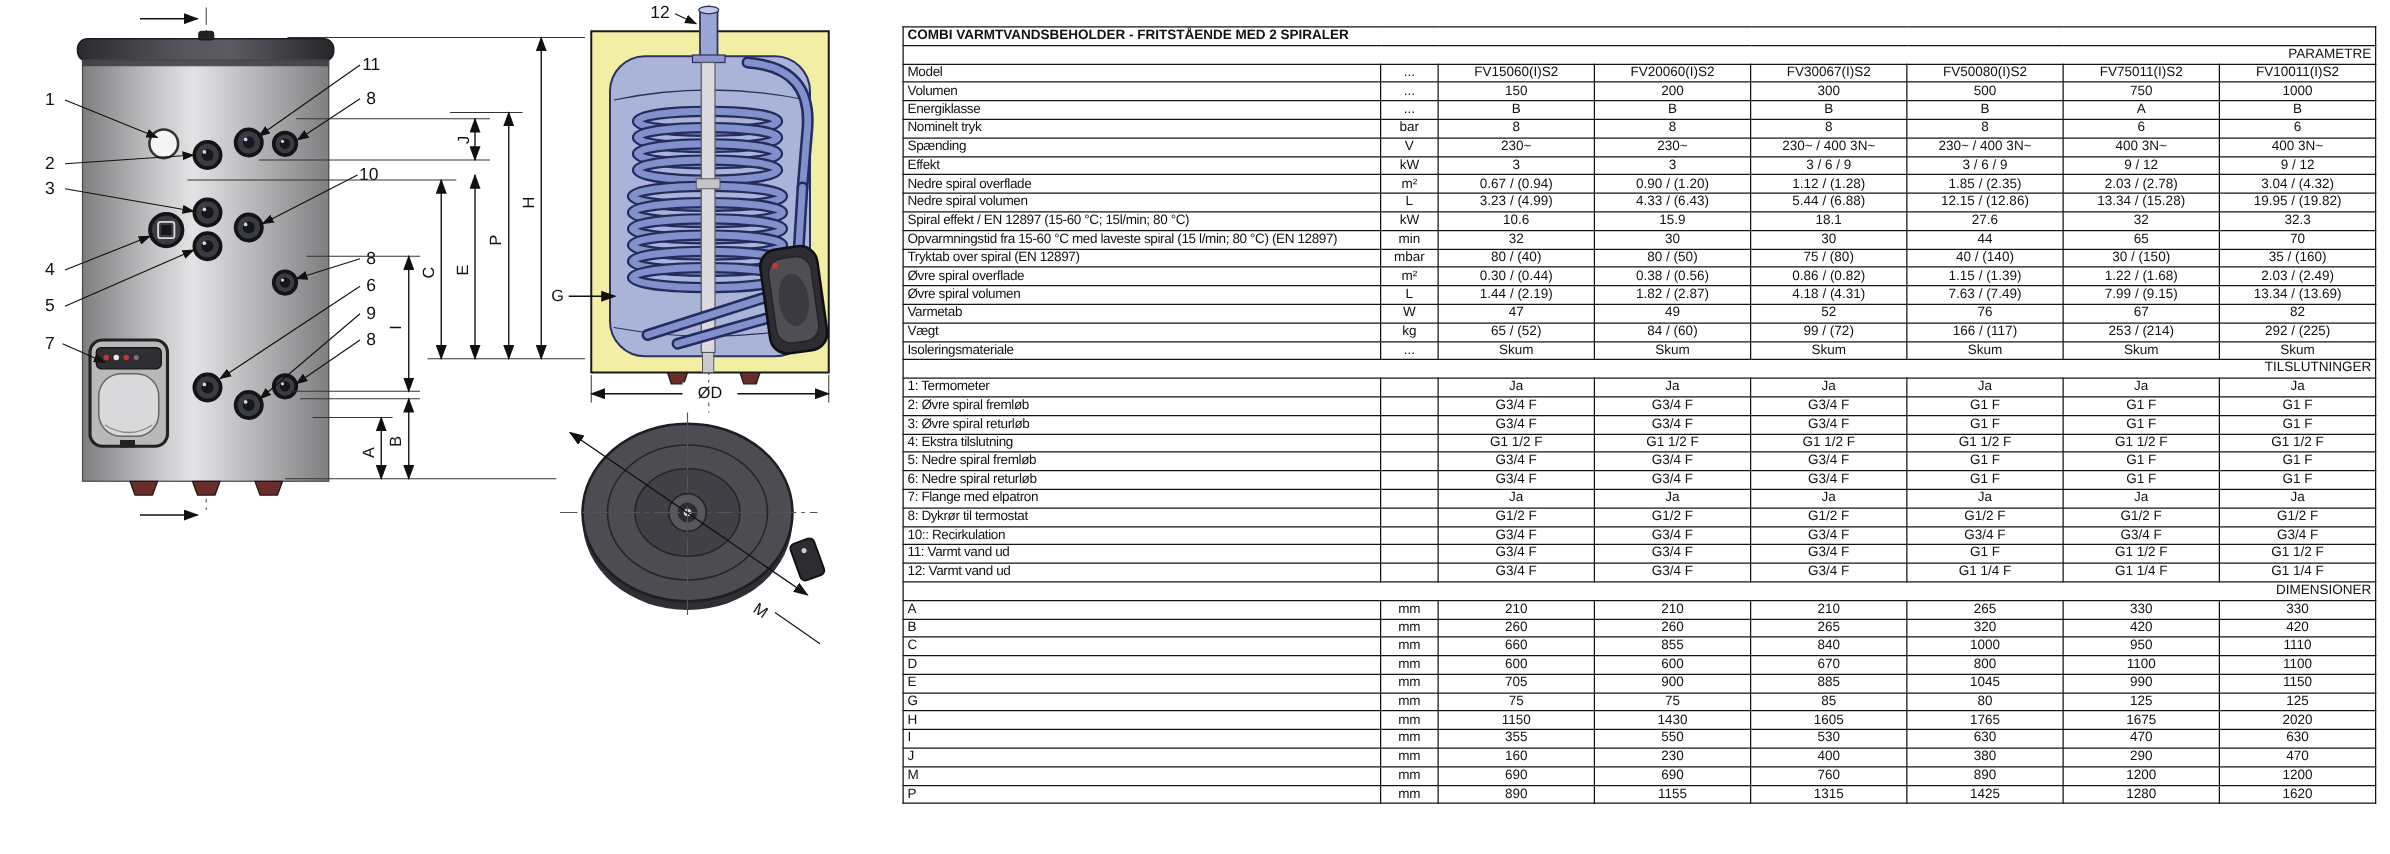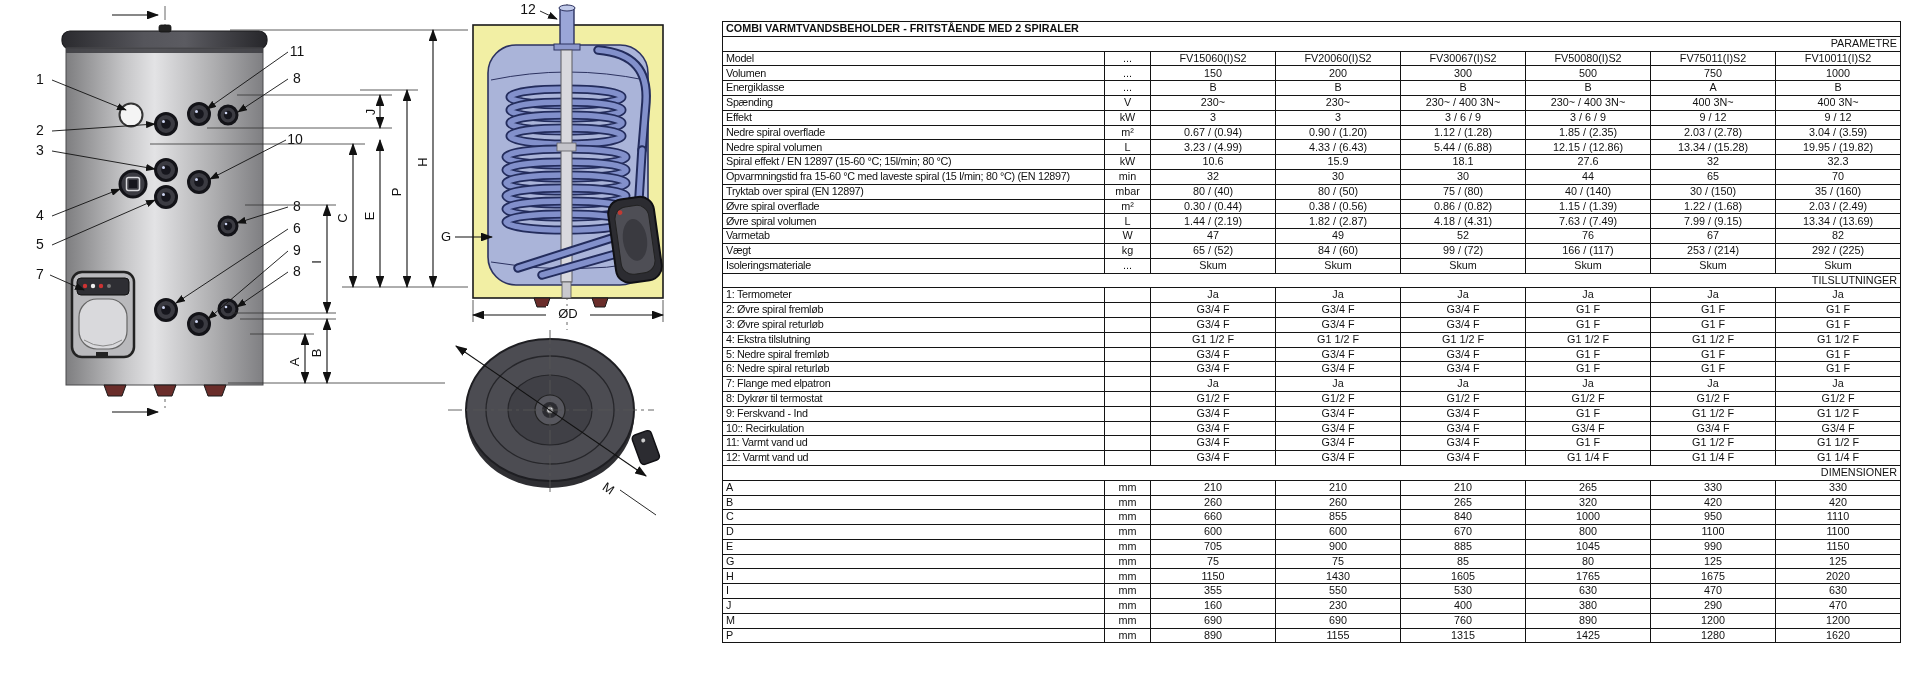--- a/index.html
+++ b/index.html
@@ -334,20 +334,30 @@
           <td class="t-label">Energiklasse</td>
           <td class="t-unit">...</td>
           <td class="t-val">B</td>
           <td class="t-val">B</td>
           <td class="t-val">B</td>
           <td class="t-val">B</td>
           <td class="t-val">A</td>
           <td class="t-val">B</td>
         </tr>
         <tr>
+          <td class="t-label">Nominelt tryk</td>
+          <td class="t-unit">bar</td>
+          <td class="t-val">8</td>
+          <td class="t-val">8</td>
+          <td class="t-val">8</td>
+          <td class="t-val">8</td>
+          <td class="t-val">6</td>
+          <td class="t-val">6</td>
+        </tr>
+        <tr>
           <td class="t-label">Spænding</td>
           <td class="t-unit">V</td>
           <td class="t-val">230~</td>
           <td class="t-val">230~</td>
           <td class="t-val">230~ / 400 3N~</td>
           <td class="t-val">230~ / 400 3N~</td>
           <td class="t-val">400 3N~</td>
           <td class="t-val">400 3N~</td>
         </tr>
         <tr>
@@ -361,21 +371,21 @@
           <td class="t-val">9 / 12</td>
         </tr>
         <tr>
           <td class="t-label">Nedre spiral overflade</td>
           <td class="t-unit">m²</td>
           <td class="t-val">0.67 / (0.94)</td>
           <td class="t-val">0.90 / (1.20)</td>
           <td class="t-val">1.12 / (1.28)</td>
           <td class="t-val">1.85 / (2.35)</td>
           <td class="t-val">2.03 / (2.78)</td>
-          <td class="t-val">3.04 / (3.59)</td>
+          <td class="t-val">3.04 / (4.32)</td>
         </tr>
         <tr>
           <td class="t-label">Nedre spiral volumen</td>
           <td class="t-unit">L</td>
           <td class="t-val">3.23 / (4.99)</td>
           <td class="t-val">4.33 / (6.43)</td>
           <td class="t-val">5.44 / (6.88)</td>
           <td class="t-val">12.15 / (12.86)</td>
           <td class="t-val">13.34 / (15.28)</td>
           <td class="t-val">19.95 / (19.82)</td>
@@ -537,30 +547,20 @@
           <td class="t-label">8:  Dykrør til termostat</td>
           <td class="t-unit"></td>
           <td class="t-val">G1/2 F</td>
           <td class="t-val">G1/2 F</td>
           <td class="t-val">G1/2 F</td>
           <td class="t-val">G1/2 F</td>
           <td class="t-val">G1/2 F</td>
           <td class="t-val">G1/2 F</td>
         </tr>
         <tr>
-          <td class="t-label">9:  Ferskvand - Ind</td>
-          <td class="t-unit"></td>
-          <td class="t-val">G3/4 F</td>
-          <td class="t-val">G3/4 F</td>
-          <td class="t-val">G3/4 F</td>
-          <td class="t-val">G1 F</td>
-          <td class="t-val">G1 1/2 F</td>
-          <td class="t-val">G1 1/2 F</td>
-        </tr>
-        <tr>
           <td class="t-label">10:: Recirkulation</td>
           <td class="t-unit"></td>
           <td class="t-val">G3/4 F</td>
           <td class="t-val">G3/4 F</td>
           <td class="t-val">G3/4 F</td>
           <td class="t-val">G3/4 F</td>
           <td class="t-val">G3/4 F</td>
           <td class="t-val">G3/4 F</td>
         </tr>
         <tr>

